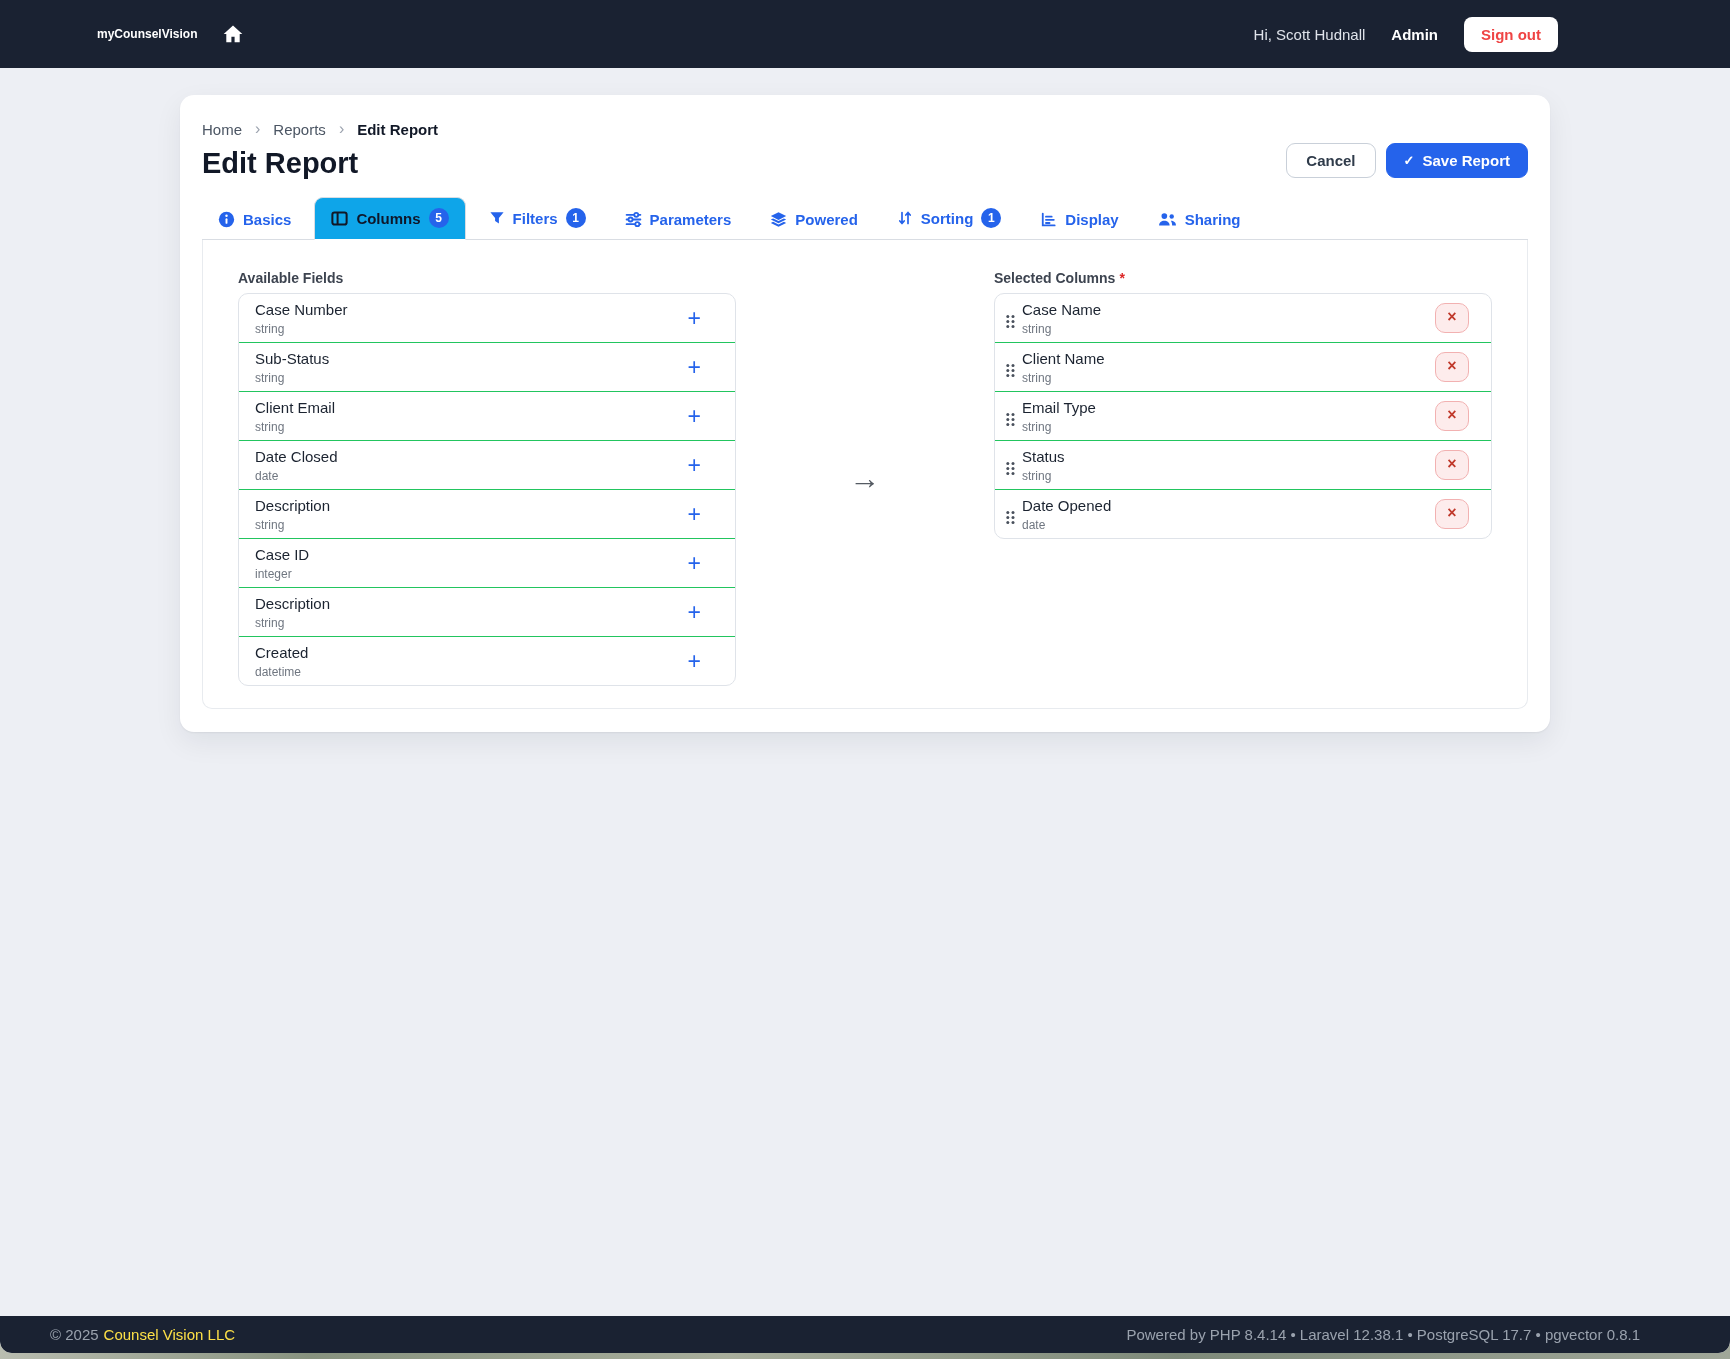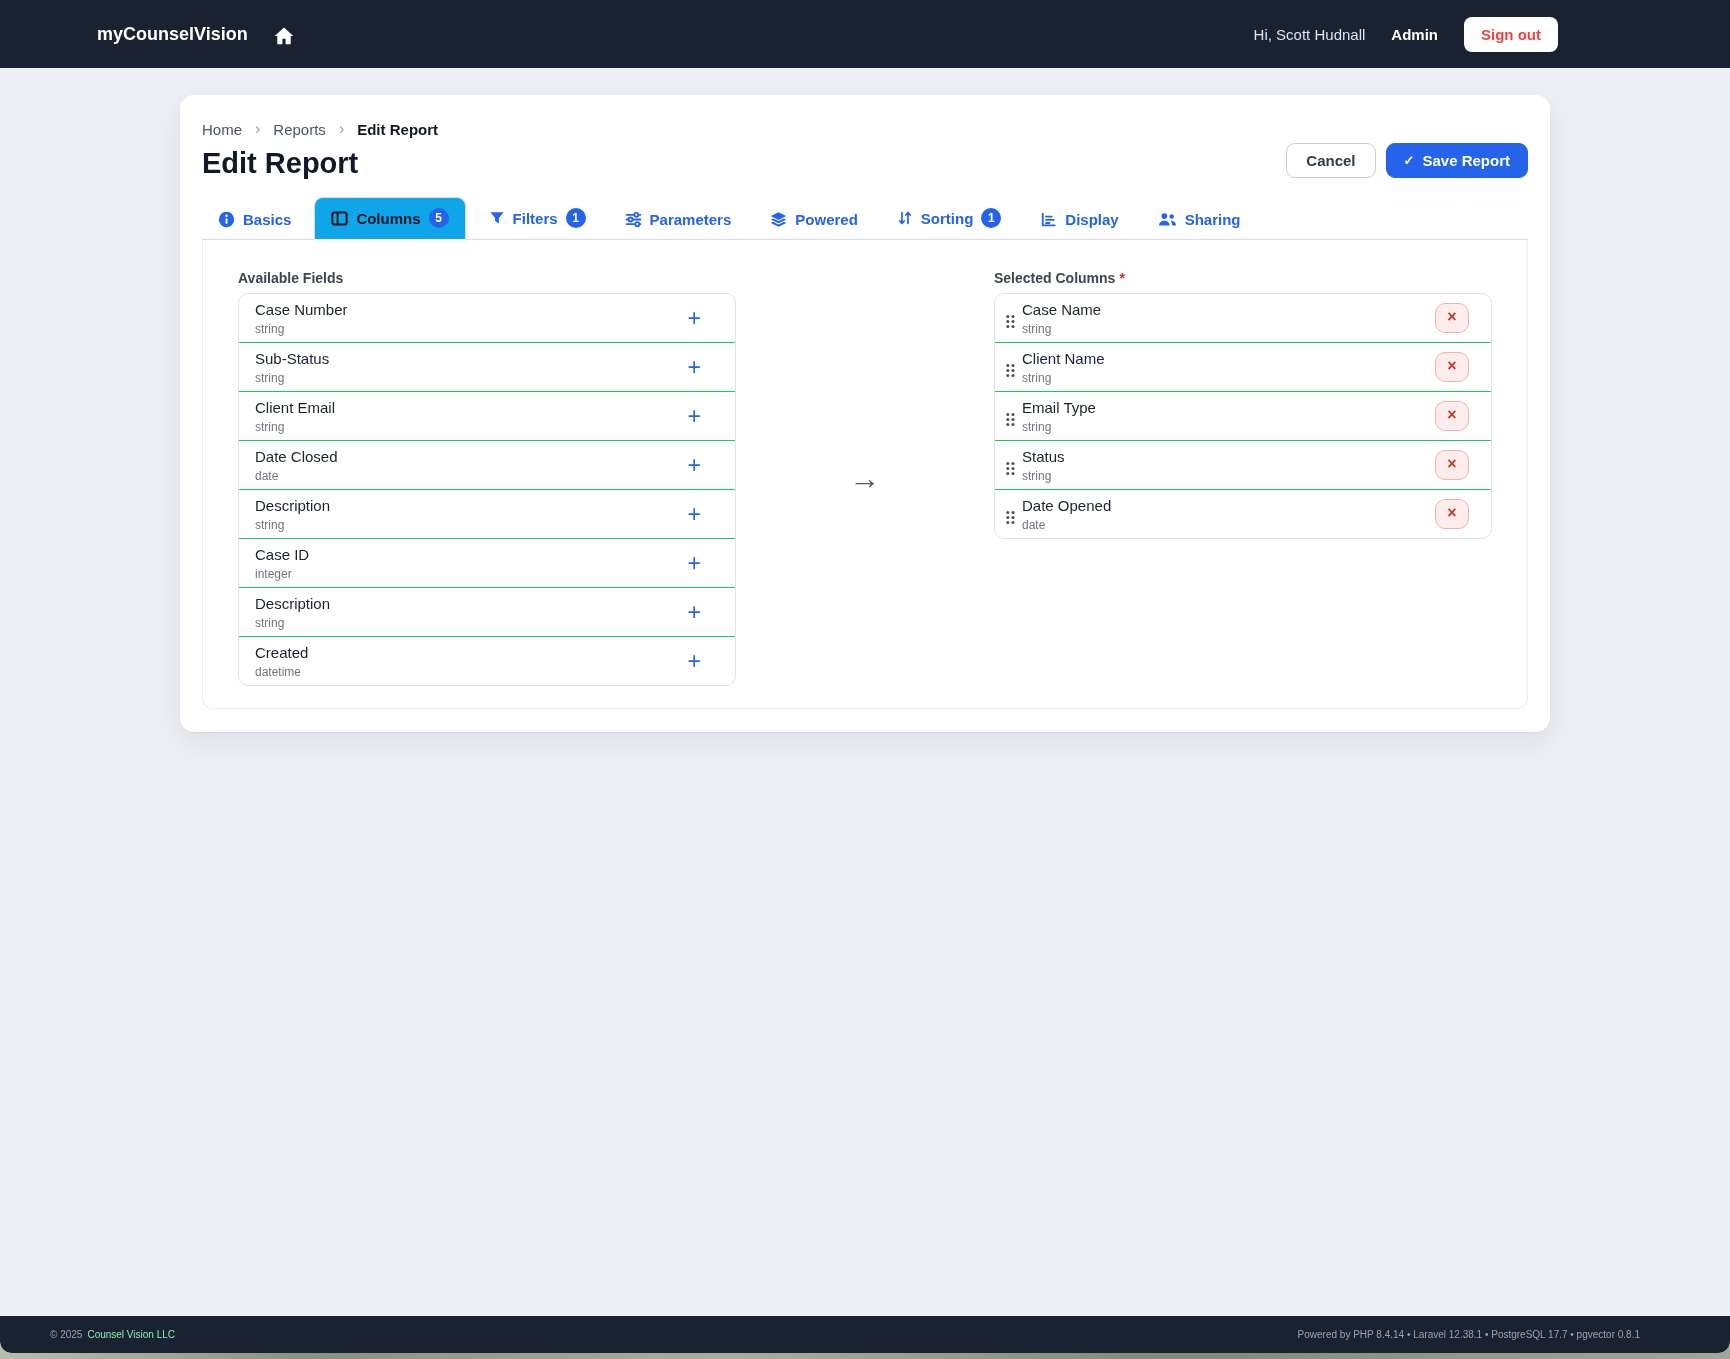--- a/index.html
+++ b/index.html
@@ -9,21 +9,21 @@
     font-family:"Liberation Sans", sans-serif;
     background:linear-gradient(90deg,#b9bdb0,#87927f 18%,#a8ae9c 42%,#7e8a7a 68%,#a0a799);
     overflow:hidden;
   }
   .app { width:1730px; height:1353px; display:flex; flex-direction:column;
          background:#edeff4; border-radius:0 0 12px 12px; overflow:hidden; }
 
   
   .navbar { height:68px; flex:none; background:#1a2232; display:flex; align-items:center;
             justify-content:space-between; padding:0 172px 0 97px; color:#fff; }
-  .brand { display:flex; align-items:flex-end; gap:26px; font-size:18px; font-weight:700; cursor:pointer; }
+  .brand { display:flex; align-items:center; gap:26px; font-size:12px; font-weight:700; cursor:pointer; }
   .brand svg { display:block; }
   .nav-right { display:flex; align-items:center; gap:26px; }
   .greeting { color:#dfe3ea; font-size:15px; }
   .admin-link { color:#fff; font-size:15px; font-weight:600; cursor:pointer; }
   .signout-btn { background:#fff; color:#ef4444; border:none; border-radius:8px;
                  padding:9px 17px; font-size:15px; font-weight:600; font-family:inherit; cursor:pointer; }
 
   
   .main { flex:1; display:block; }
   .card { width:1370px; margin:27px auto 0; background:#fff; border-radius:14px;
@@ -72,23 +72,23 @@
   .ftype { font-size:12px; color:#6f7680; line-height:14px; margin-top:3px; }
   .plus-btn { background:none; border:none; color:#2563eb; font-size:23px; font-weight:400;
               line-height:1; cursor:pointer; padding:0; margin-right:18px; font-family:inherit; }
   .handle { display:flex; align-items:center; margin:6px 6px 0 -6px; cursor:grab; }
   .remove-btn { width:34px; height:30px; border-radius:10px; background:#fdecec; border:1.5px solid #f2b1b1;
                 color:#c0392b; font-size:16px; font-weight:700; display:flex; align-items:center;
                 justify-content:center; cursor:pointer; margin-right:6px; font-family:inherit; padding:0 0 2px; }
 
   
   .footer { height:37px; flex:none; background:#1a2232; display:flex; align-items:center;
-            justify-content:space-between; padding:0 90px 0 50px; font-size:10px; color:#9aa2ae;
+            justify-content:space-between; padding:0 90px 0 50px; font-size:15px; color:#9aa2ae;
             border-radius:0 0 11px 11px; }
-  .footer a, .company-link { color:#86efac; text-decoration:none; cursor:pointer; }
+  .footer a, .company-link { color:#fde047; text-decoration:none; cursor:pointer; }
   .copyright { display:flex; gap:5px; }
 </style>
 </head>
 <body>
 
 <div class="app">
 
   <div class="navbar">
     <div class="brand">
       <span>myCounselVision</span>

